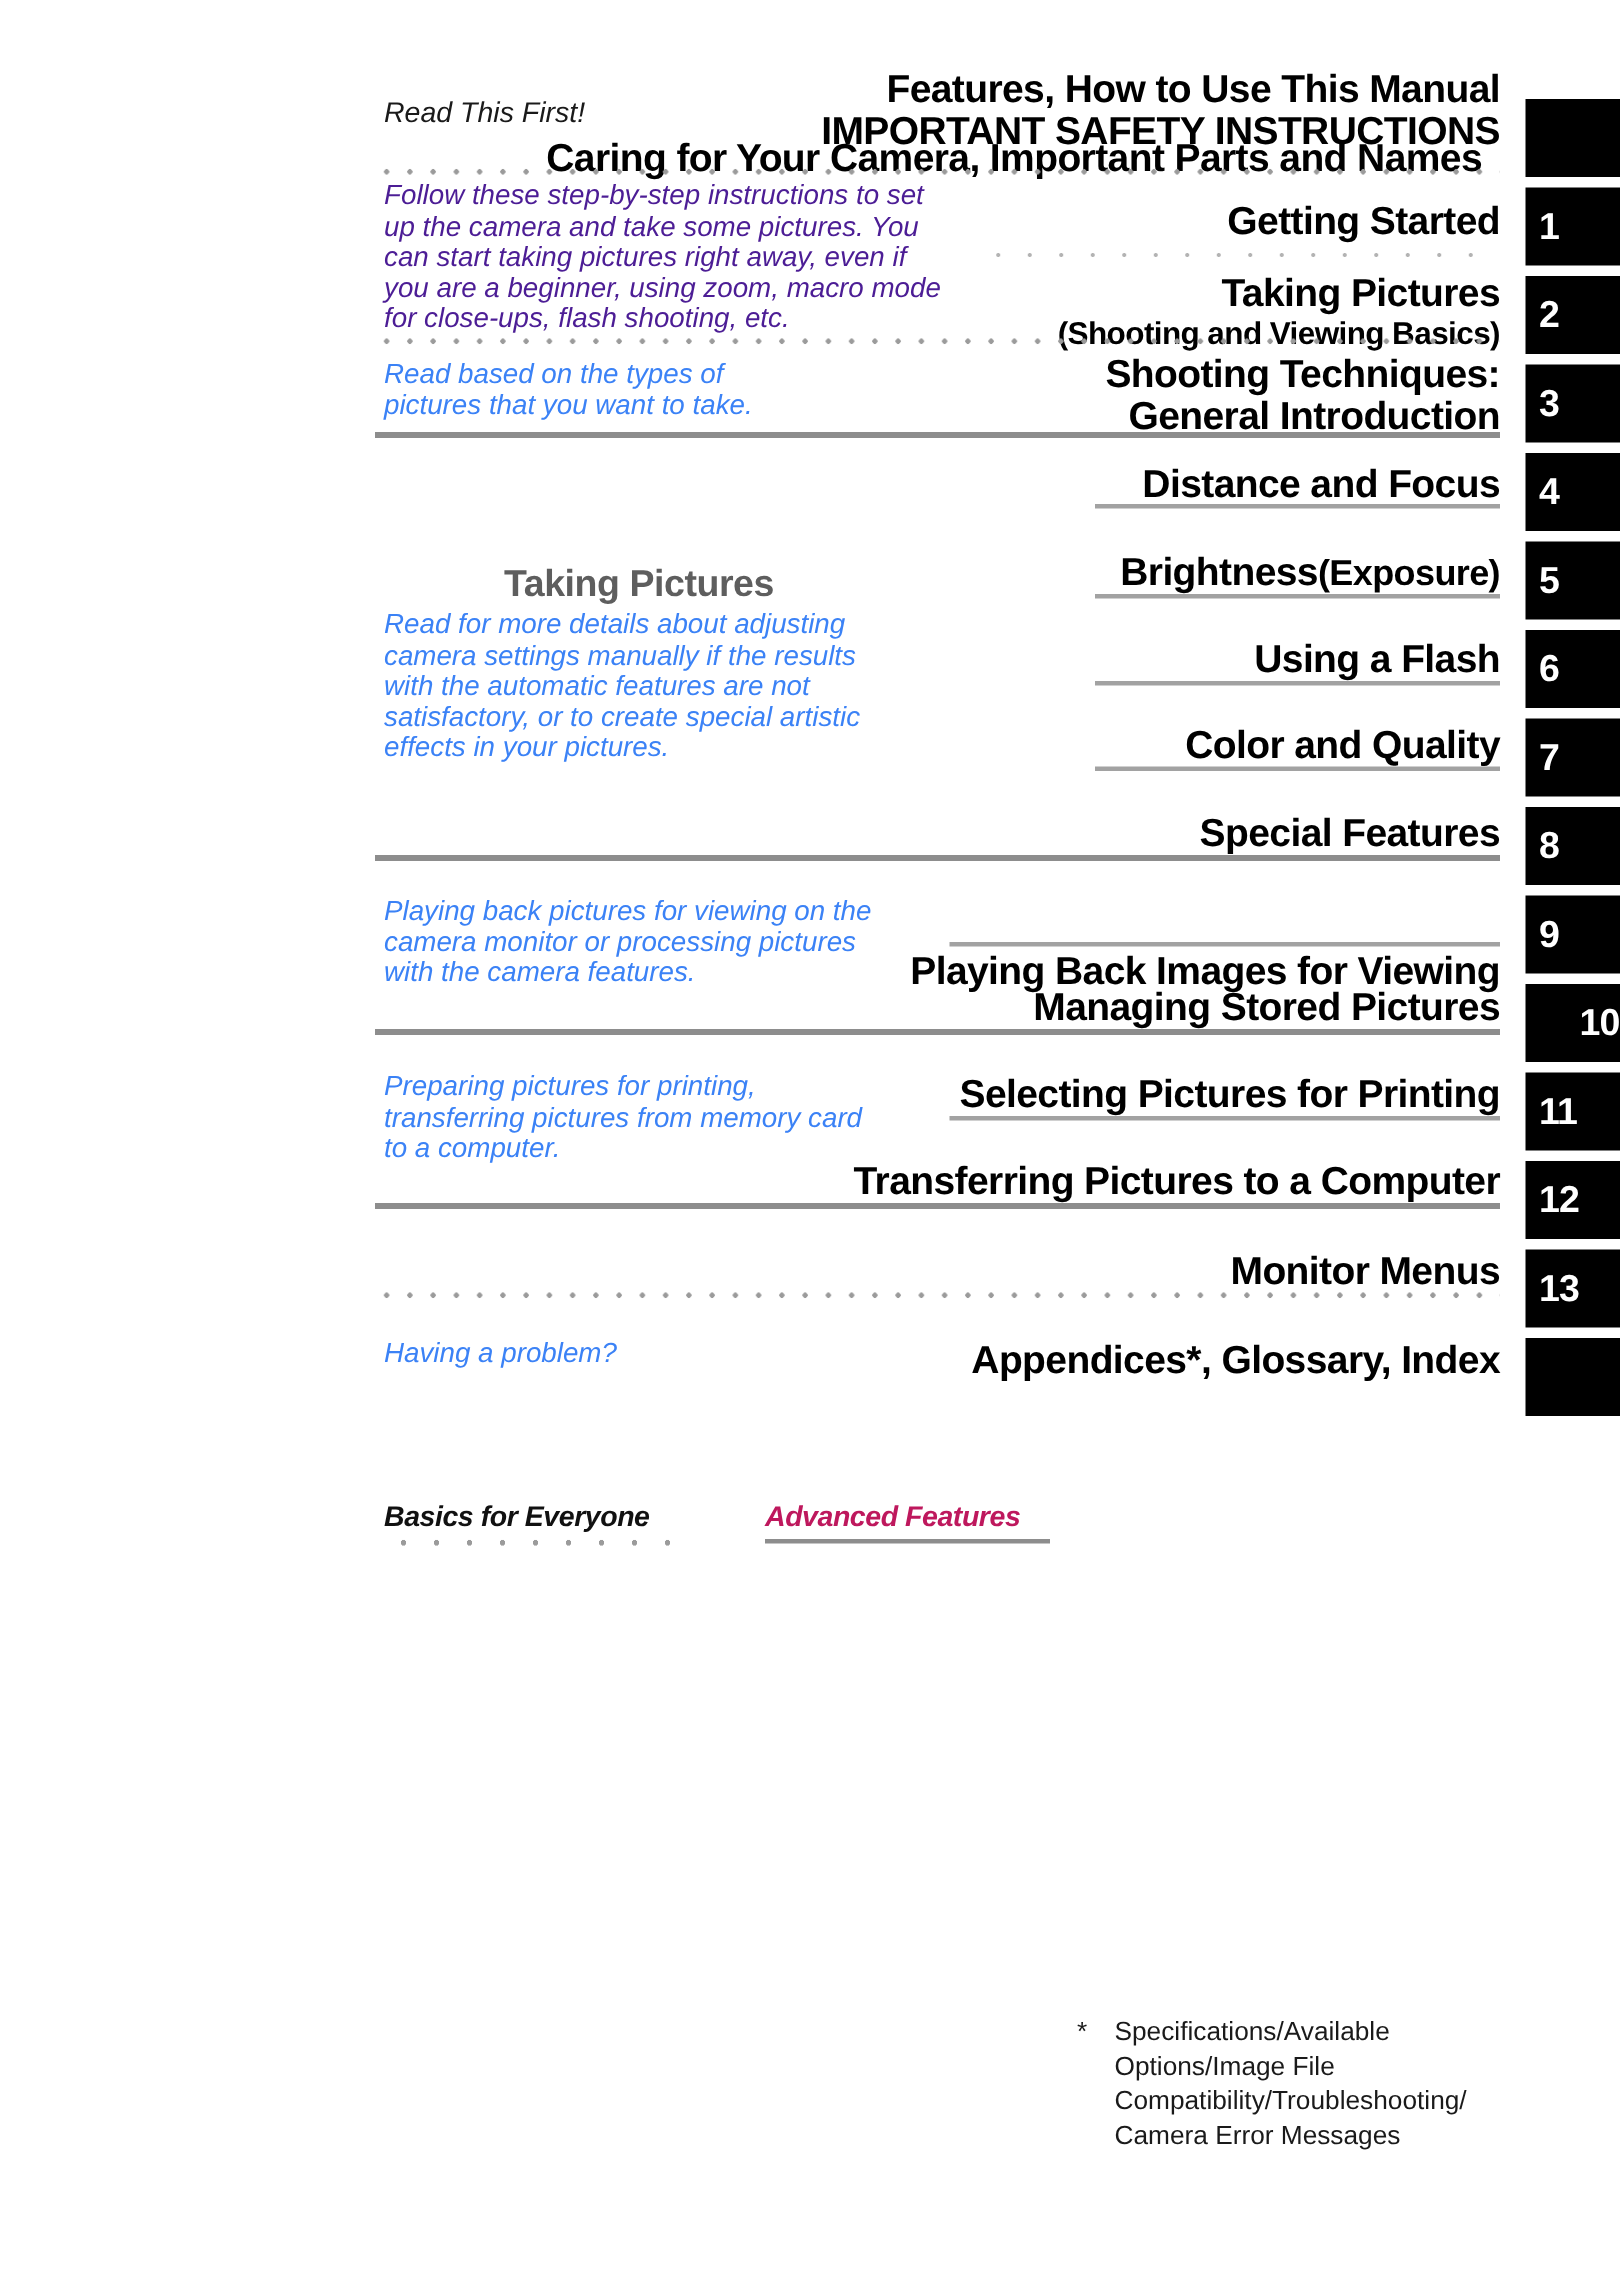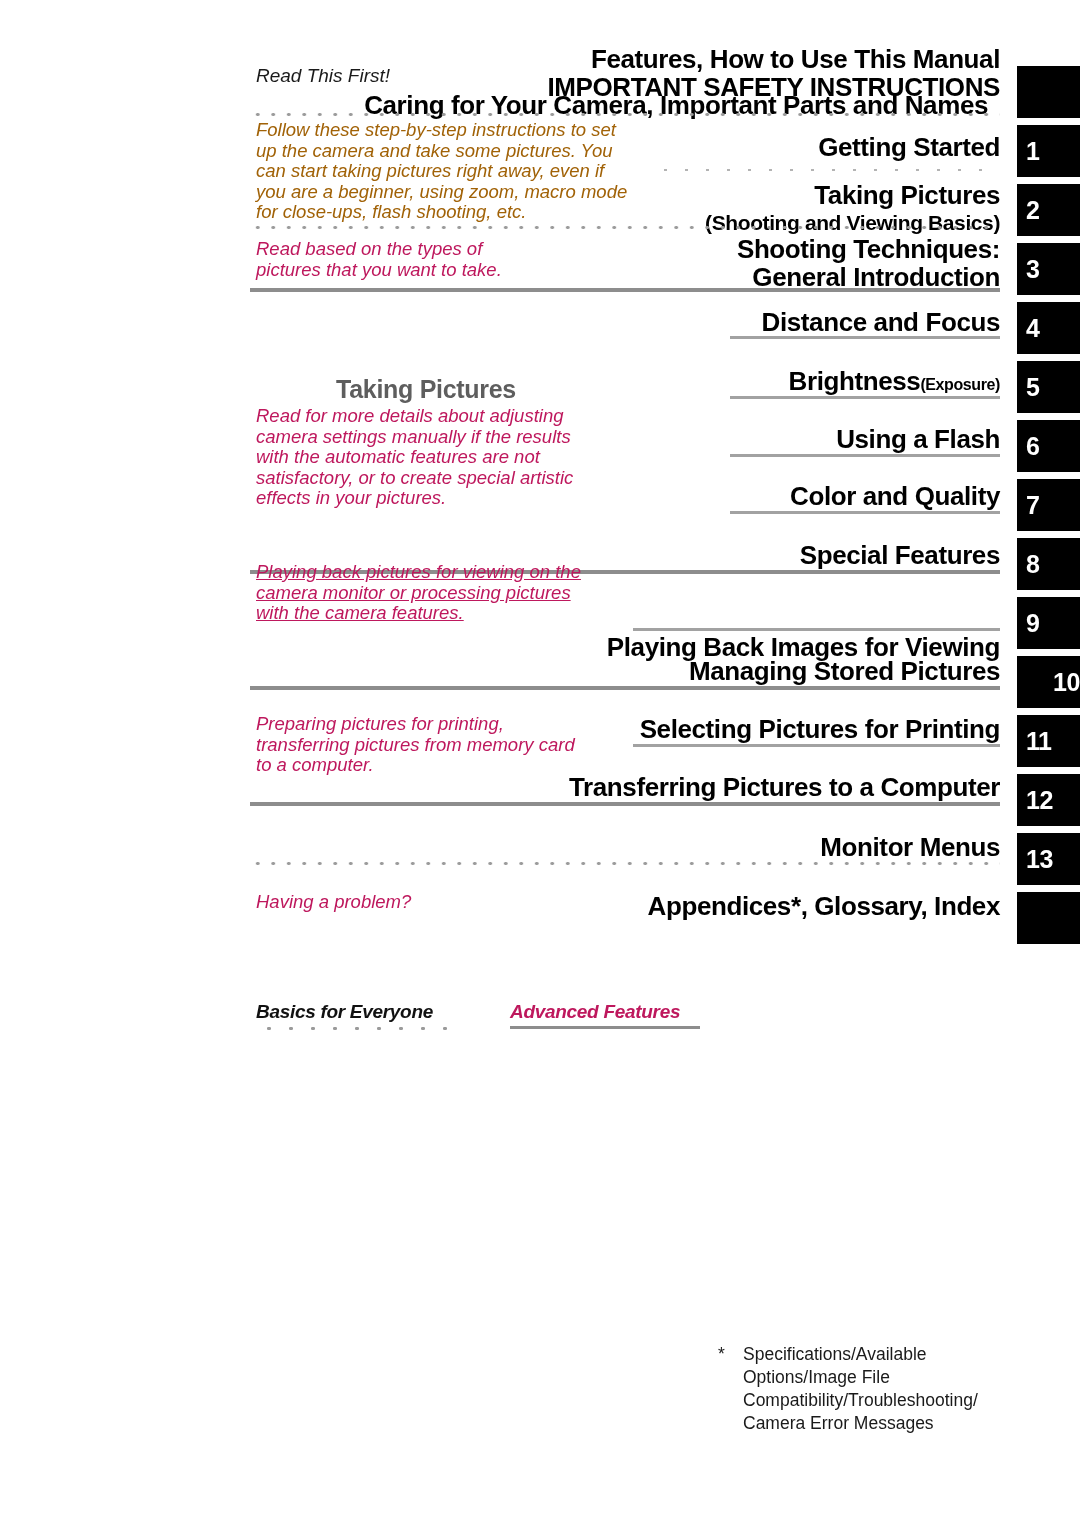--- a/index.html
+++ b/index.html
@@ -44,30 +44,30 @@
     position: absolute;
     right: 80px;          
     text-align: right;
     font-weight: bold;
     color: #000000;
     letter-spacing: -0.4px;
     white-space: nowrap;
   }
   .rh.s26 { font-size: 26px; line-height: 31px; }
   .rh.s21 { font-size: 21px; line-height: 25px; }
-  .rh .sub-small { font-size: 16px; }
+  .rh .sub-small { font-size: 24px; }
 
   
   .lnote {
     position: absolute;
     left: 256px;
     font-style: italic;
     font-size: 18.5px;
     line-height: 20.6px;
-    color: #be185d;
+    color: #3b82f6;
     width: 390px;
   }
   .lnote.dark { color: #1a1a1a; }
 
   
   .center-head {
     position: absolute;
     left: 256px;
     width: 340px;
     text-align: center;
@@ -158,21 +158,21 @@
 </div>
 
 <div class="lnote dark" style="left:256px; top:66px; width:200px; font-size:19px;">Read This First!</div>
 
 <div class="rh s26" style="top:44px;">Features, How to Use This Manual</div>
 <div class="rh s26" style="top:72px;">IMPORTANT SAFETY INSTRUCTIONS</div>
 <div class="rh s26" style="top:89px; right:92px; top:90px;">Caring for Your Camera, Important Parts and Names</div>
 
 <div class="dots" style="left:250px; top:112px; width:750px;"></div>
 
-<div class="lnote" style="left:256px; top:120px; width:380px; color:#a16207;">Follow these step-by-step instructions to set up the camera and take some pictures. You can start taking pictures right away, even if you are a beginner, using zoom, macro mode for close-ups, flash shooting, etc.</div>
+<div class="lnote" style="left:256px; top:120px; width:380px; color:#4c1d95;">Follow these step-by-step instructions to set up the camera and take some pictures. You can start taking pictures right away, even if you are a beginner, using zoom, macro mode for close-ups, flash shooting, etc.</div>
 
 <div class="rh s26" style="top:132px;">Getting Started</div>
 
 <div class="dots small" style="left:655px; top:168px; width:345px;"></div>
 
 <div class="rh s26" style="top:180px;">Taking Pictures</div>
 <div class="rh s21" style="top:210px;">(Shooting and Viewing Basics)</div>
 
 <div class="dots" style="left:250px; top:225px; width:750px;"></div>
 
@@ -196,21 +196,21 @@
 <div class="rh s26" style="top:424px;">Using a Flash</div>
 <div class="rule thin" style="left:730px; top:454px; width:270px;"></div>
 
 <div class="rh s26" style="top:481px;">Color and Quality</div>
 <div class="rule thin" style="left:730px; top:511px; width:270px;"></div>
 
 <div class="rh s26" style="top:540px;">Special Features</div>
 
 <div class="rule thick" style="left:250px; top:570px; width:750px;"></div>
 
-<div class="lnote" style="left:256px; top:562px; width:330px;text-decoration:underline;">Playing back pictures for viewing on the camera monitor or processing pictures with the camera features.</div>
+<div class="lnote" style="left:256px; top:597px; width:330px;">Playing back pictures for viewing on the camera monitor or processing pictures with the camera features.</div>
 
 <div class="rh s26" style="top:632px;">Playing Back Images for Viewing</div>
 <div class="rule thin" style="left:633px; top:628px; width:367px;"></div>
 
 <div class="rh s26" style="top:656px;">Managing Stored Pictures</div>
 
 <div class="rule thick" style="left:250px; top:686px; width:750px;"></div>
 
 <div class="lnote" style="left:256px; top:714px; width:330px;">Preparing pictures for printing, transferring pictures from memory card to a computer.</div>
 

